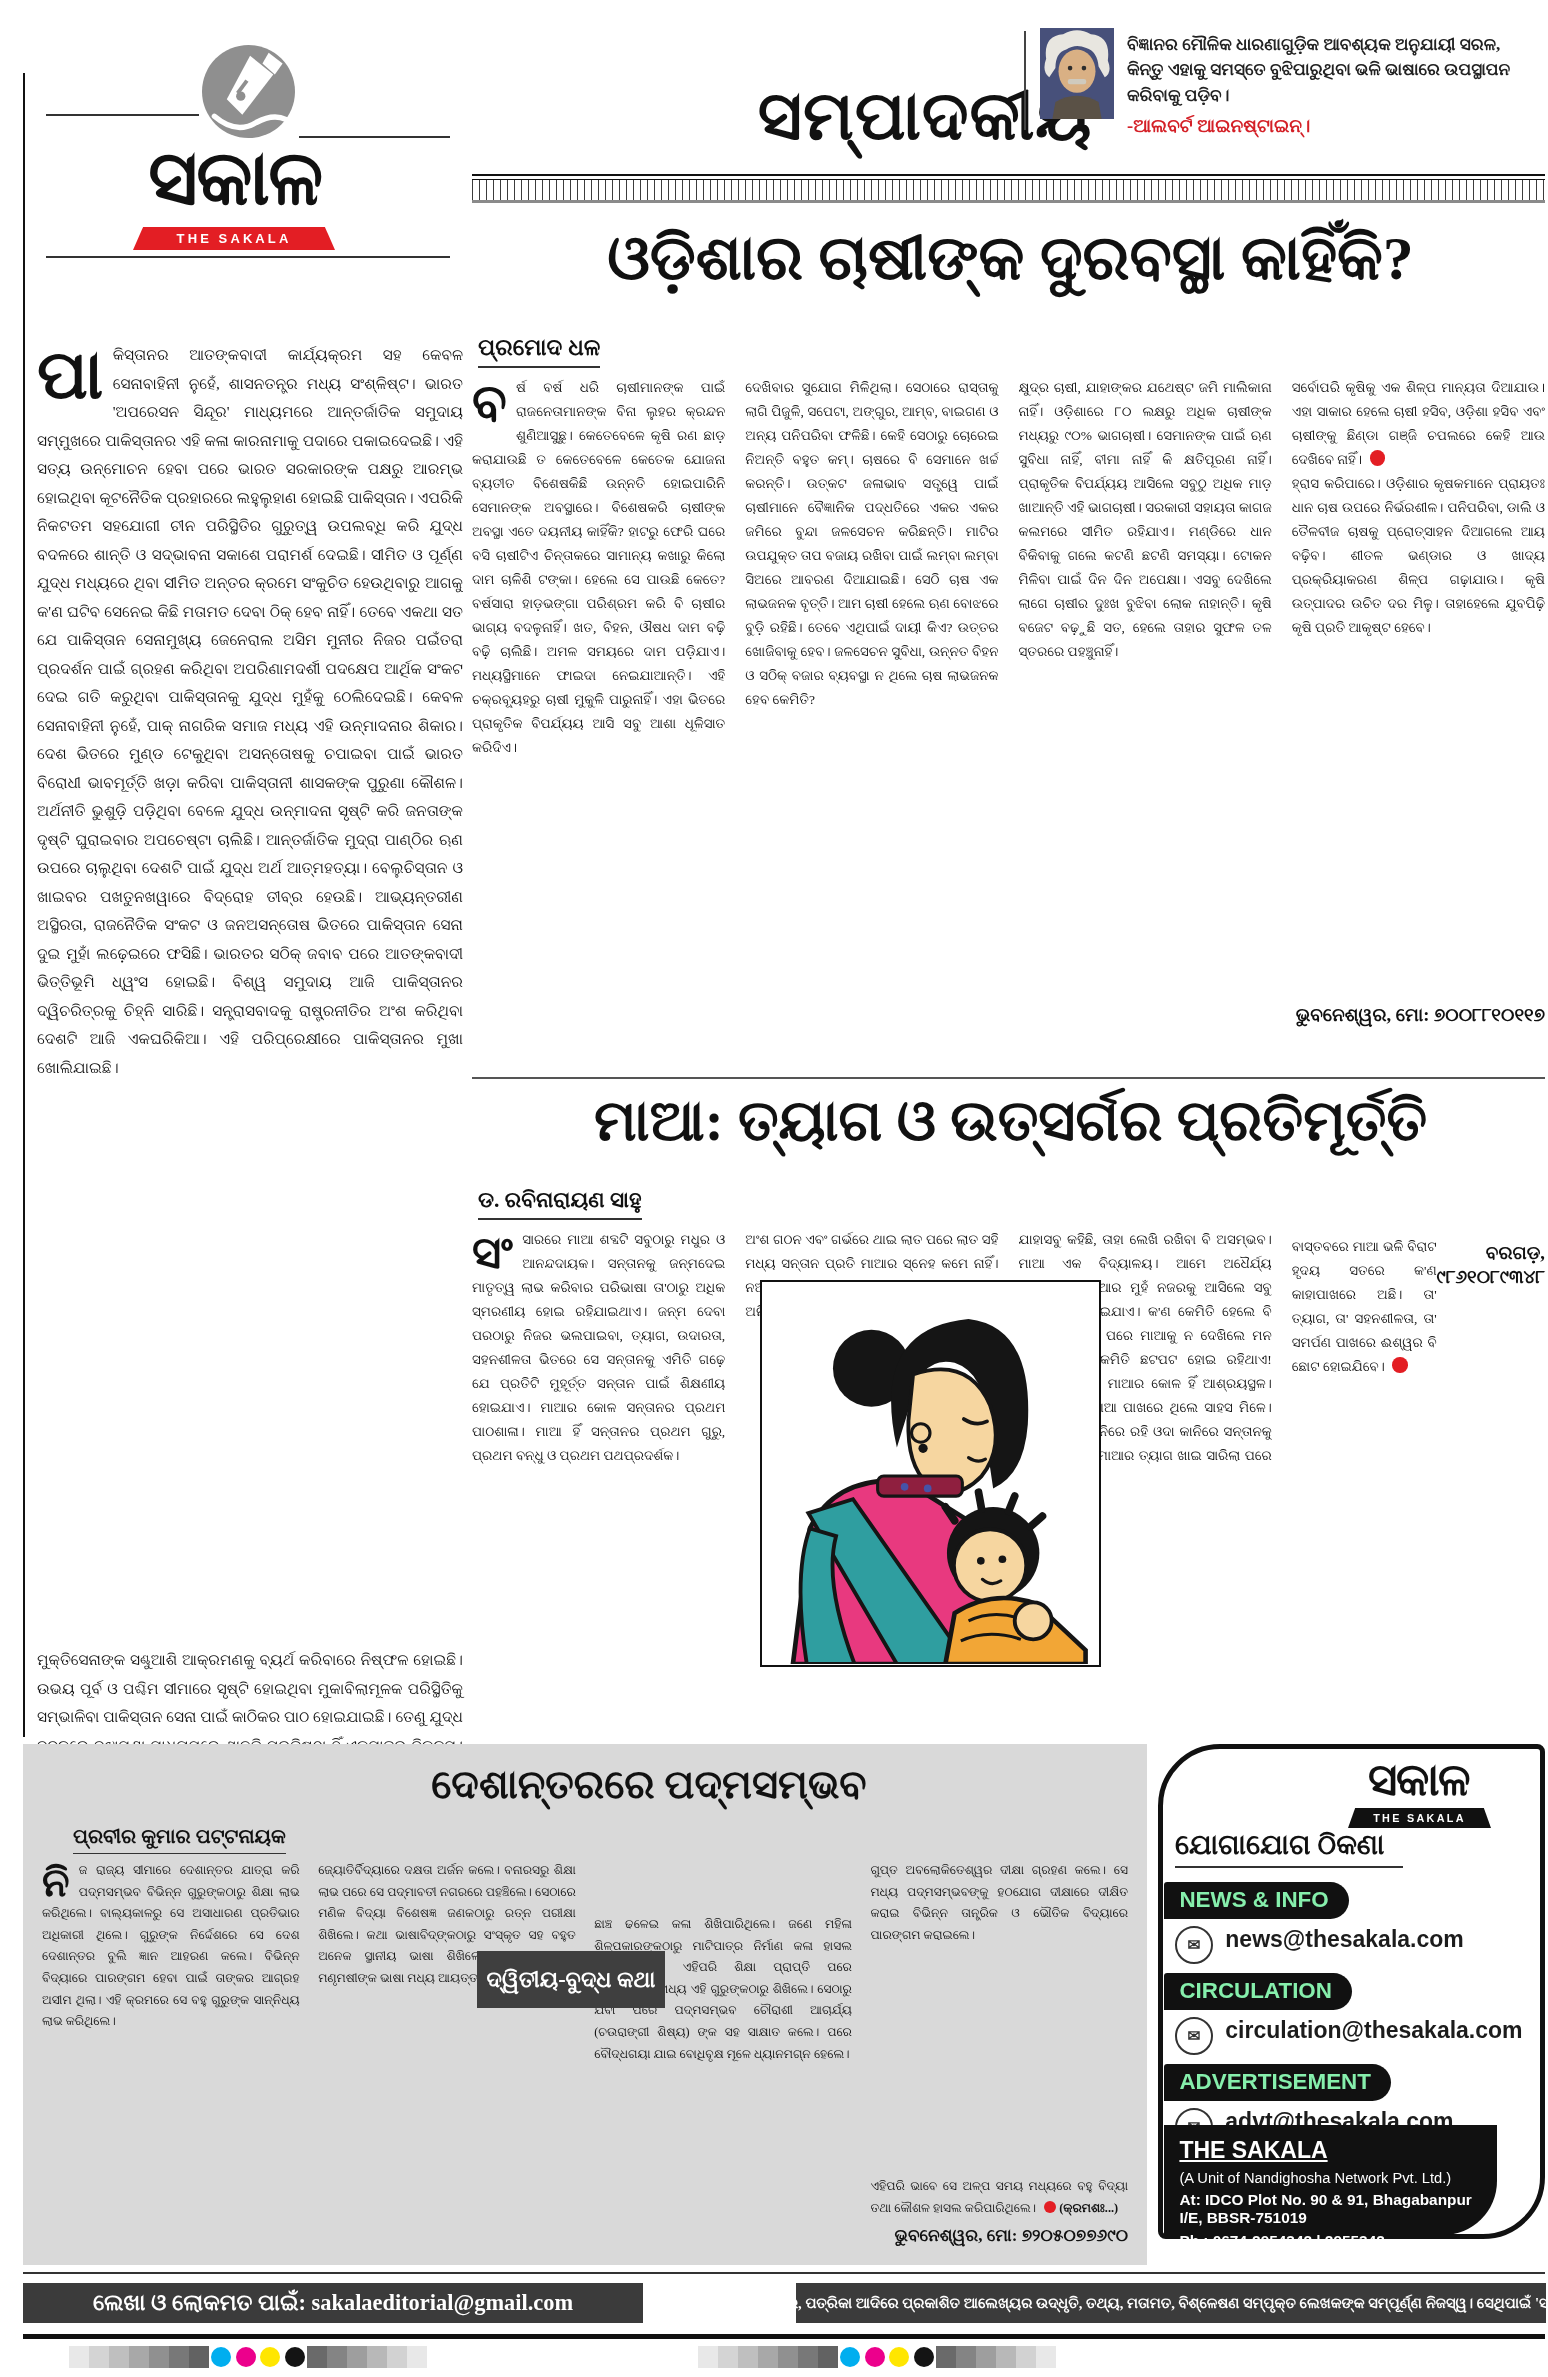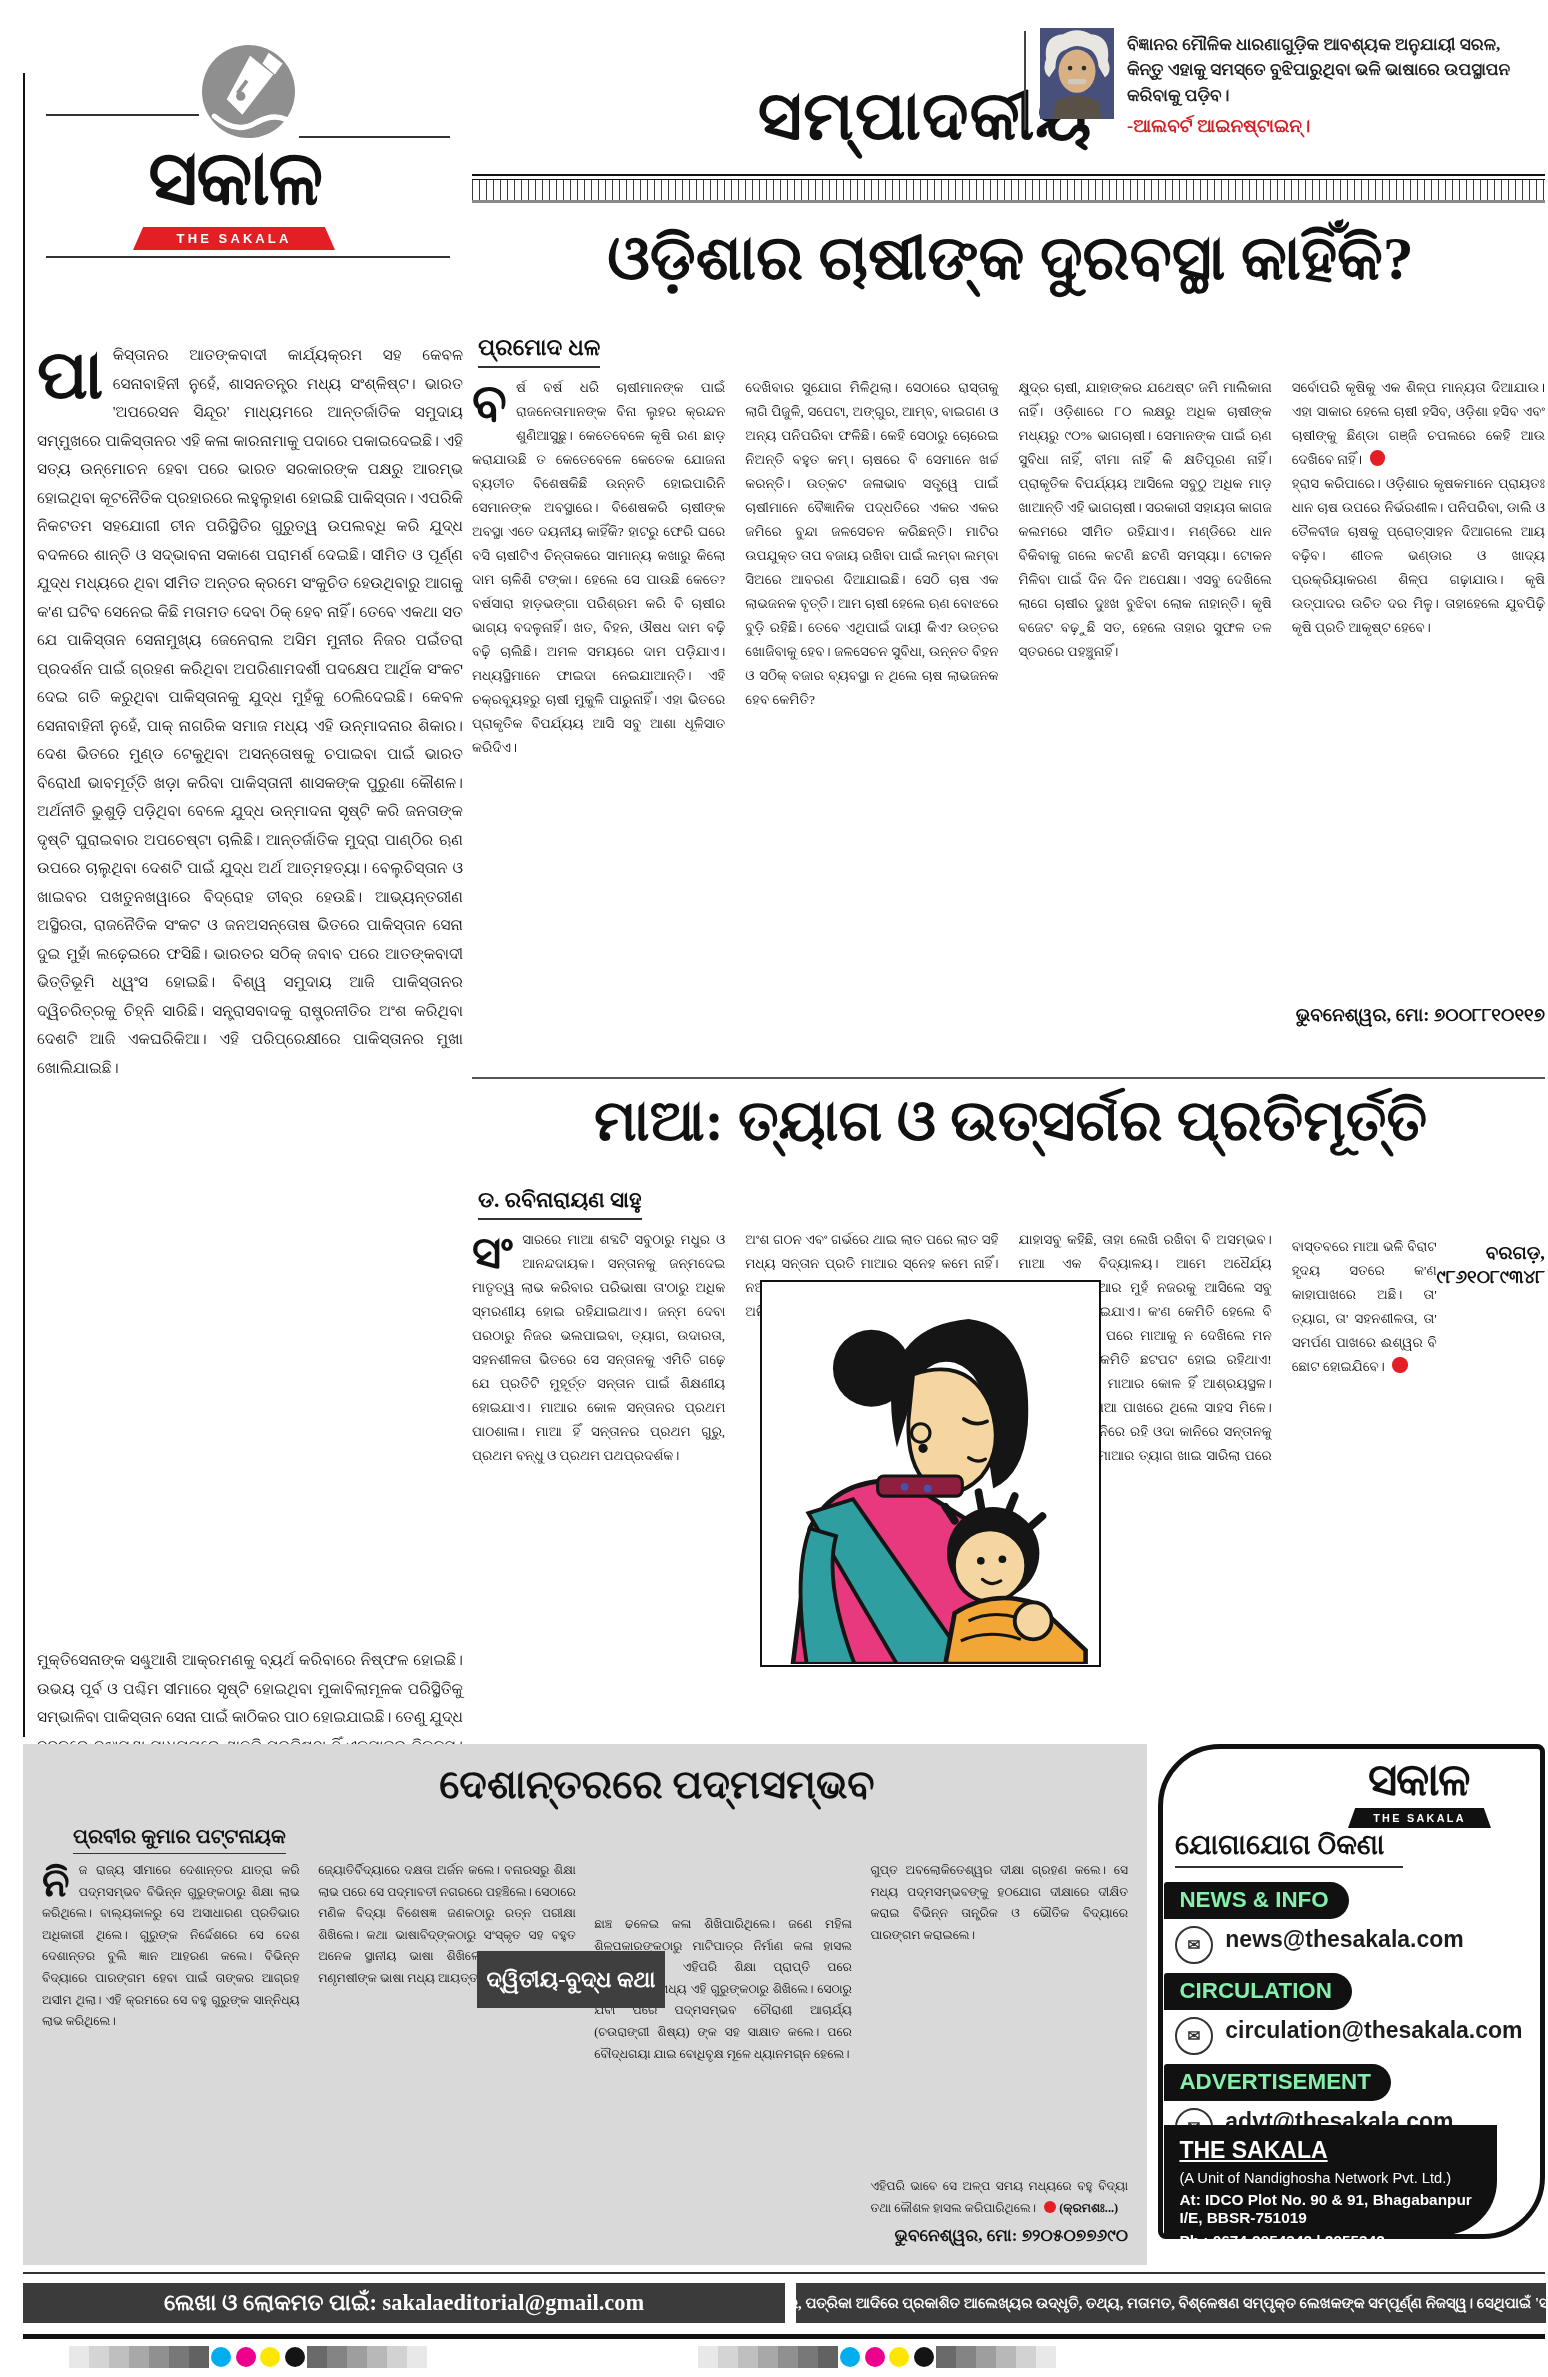--- a/index.html
+++ b/index.html
@@ -188,21 +188,21 @@
       <path d="M286 386 q12 10 24 2" fill="none" stroke="#151515" stroke-width="4" stroke-linecap="round"></path>
 
       <path d="M238 496 L250 430 Q300 398 356 418 L420 478 L420 496 Z" fill="#f2a636" stroke="#151515" stroke-width="6"></path>
       <path d="M268 440 q30 -14 64 -4 M258 466 q36 -16 78 -2" fill="none" stroke="#151515" stroke-width="4"></path>
 
       <circle cx="352" cy="440" r="24" fill="#f6d6a0" stroke="#151515" stroke-width="5"></circle>
     </svg>
   </div>
 
   <div class="abs gray-panel" style="left:23px;top:1744px;width:1124px;height:521px;"></div>
-  <div class="abs headline" style="left:23px;top:1763px;width:1252px;font-size:40px;padding-left:8px;">ଦେଶାନ୍ତରରେ ପଦ୍ମସମ୍ଭବ</div>
+  <div class="abs headline" style="left:23px;top:1763px;width:1252px;font-size:40px;">ଦେଶାନ୍ତରରେ ପଦ୍ମସମ୍ଭବ</div>
   <div class="abs" style="left:73px;top:1825px;">
     <span class="byline" style="font-size:20px;border-bottom-width:1.5px;">ପ୍ରବୀର କୁମାର ପଟ୍ଟନାୟକ</span>
   </div>
 
   <div class="abs cols" style="left:42px;top:1860px;width:1086px;height:387px;gap:18.5px;">
     <div class="col justify hidden-overflow" style="font-size:12.3px;line-height:21.6px;">
       <span class="dropcap" style="font-size:40px;">ନି</span><span>ଜ ରାଜ୍ୟ ସୀମାରେ ଦେଶାନ୍ତର ଯାତ୍ରା କରି ପଦ୍ମସମ୍ଭବ ବିଭିନ୍ନ ଗୁରୁଙ୍କଠାରୁ ଶିକ୍ଷା ଲାଭ କରିଥିଲେ। ବାଲ୍ୟକାଳରୁ ସେ ଅସାଧାରଣ ପ୍ରତିଭାର ଅଧିକାରୀ ଥିଲେ। ଗୁରୁଙ୍କ ନିର୍ଦ୍ଦେଶରେ ସେ ଦେଶ ଦେଶାନ୍ତର ବୁଲି ଜ୍ଞାନ ଆହରଣ କଲେ। ବିଭିନ୍ନ ବିଦ୍ୟାରେ ପାରଙ୍ଗମ ହେବା ପାଇଁ ତାଙ୍କର ଆଗ୍ରହ ଅସୀମ ଥିଲା। ଏହି କ୍ରମରେ ସେ ବହୁ ଗୁରୁଙ୍କ ସାନ୍ନିଧ୍ୟ ଲାଭ କରିଥିଲେ।</span>
     </div>
     <div class="col justify hidden-overflow" style="font-size:12.3px;line-height:21.6px;">
       <span>ଜ୍ୟୋତିର୍ବିଦ୍ୟାରେ ଦକ୍ଷତା ଅର୍ଜନ କଲେ। ବନାରସରୁ ଶିକ୍ଷା ଲାଭ ପରେ ସେ ପଦ୍ମାବତୀ ନଗରରେ ପହଞ୍ଚିଲେ। ସେଠାରେ ମଣିକ ବିଦ୍ୟା ବିଶେଷଜ୍ଞ ଜଣକଠାରୁ ରତ୍ନ ପରୀକ୍ଷା ଶିଖିଲେ। କଥା ଭାଷାବିଦ୍‌ଙ୍କଠାରୁ ସଂସ୍କୃତ ସହ ବହୁତ ଅନେକ ସ୍ଥାନୀୟ ଭାଷା ଶିଖିଲେ। ବଜ୍ରବରାହୀ ଓ ମଣୃମଷୀଙ୍କ ଭାଷା ମଧ୍ୟ ଆୟତ୍ତ କଲେ।</span>
@@ -253,21 +253,21 @@
   </div>
 
   <div class="abs company-box" style="left:1164px;top:2125px;width:333px;height:110px;">
     <div class="company-name">THE SAKALA</div>
     <div class="company-line">(A Unit of Nandighosha Network Pvt. Ltd.)</div>
     <div class="company-line bold">At: IDCO Plot No. 90 &amp; 91, Bhagabanpur I/E, BBSR-751019</div>
     <div class="company-line bold">Ph.: 0674-2954342 | 2955342</div>
   </div>
 
   <div class="abs" style="left:23px;top:2272px;width:1522px;height:2.3px;background:#333;"></div>
-  <div class="abs foot-bar" style="left:23px;top:2283px;width:762px;height:40px;font-size:22.4px;">ଲେଖା ଓ ଲୋକମତ ପାଇଁ: sakalaeditorial@gmail.com</div>
+  <div class="abs foot-bar" style="left:23px;top:2283px;width:620px;height:40px;font-size:22.4px;">ଲେଖା ଓ ଲୋକମତ ପାଇଁ: sakalaeditorial@gmail.com</div>
   <div class="abs foot-bar" style="left:796px;top:2283px;width:750px;height:40px;font-size:14.7px;white-space:nowrap;overflow:hidden;">ଦୈନିକ 'ସକାଳ' ଓ ଏହାର ବିଶେଷ ଅନୁପତ୍ର, ପତ୍ରିକା ଆଦିରେ ପ୍ରକାଶିତ ଆଲେଖ୍ୟର ଉଦ୍ଧୃତି, ତଥ୍ୟ, ମତାମତ, ବିଶ୍ଳେଷଣ ସମ୍ପୃକ୍ତ ଲେଖକଙ୍କ ସମ୍ପୂର୍ଣ୍ଣ ନିଜସ୍ୱ। ସେଥିପାଇଁ 'ସକାଳ' କର୍ତ୍ତୃପକ୍ଷ ଉତ୍ତରଦାୟୀ ହେବେ ନାହିଁ।</div>
   <div class="abs rule" style="left:23px;top:2334px;width:1522px;height:4.6px;"></div>
 
   <div class="abs strip" style="left:69px;top:2346px;">
     <span class="sq" style="background:#e8e8e8;"></span>
       <span class="sq" style="background:#d4d4d4;"></span>
       <span class="sq" style="background:#bfbfbf;"></span>
       <span class="sq" style="background:#a8a8a8;"></span>
       <span class="sq" style="background:#909090;"></span>
       <span class="sq" style="background:#787878;"></span>

